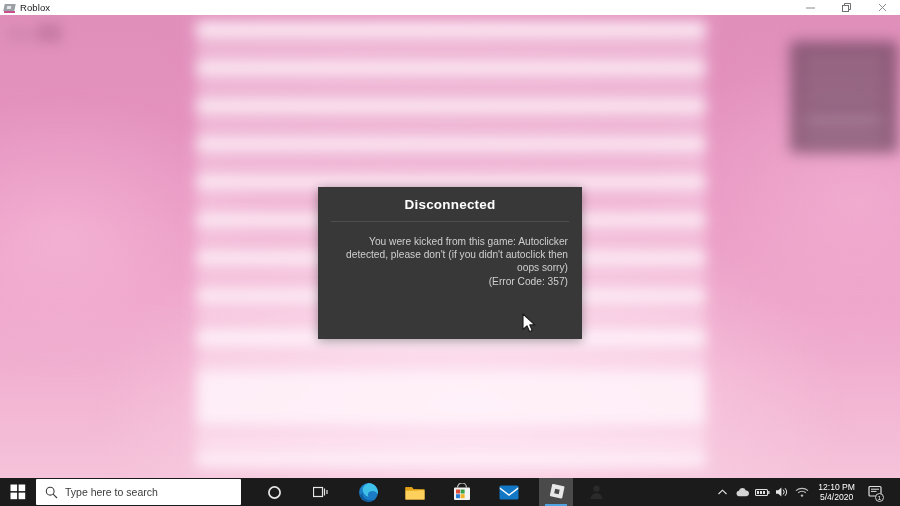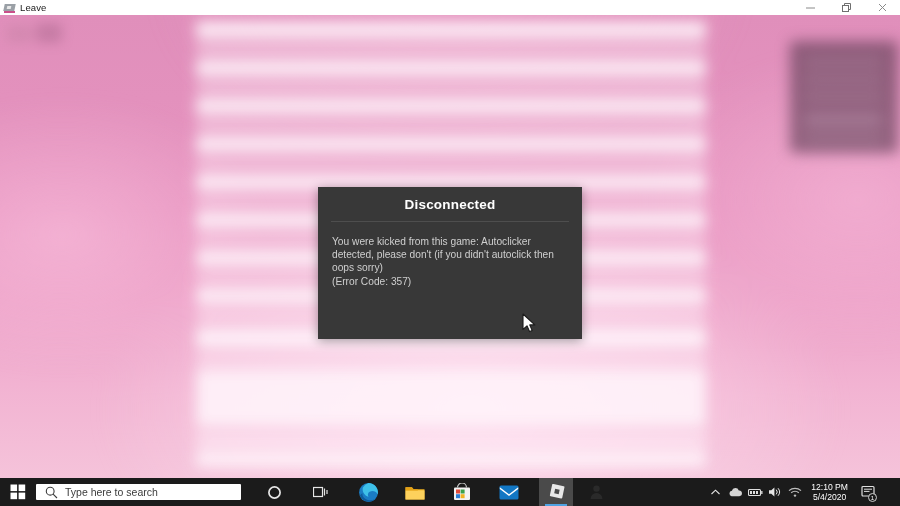--- a/index.html
+++ b/index.html
@@ -122,21 +122,21 @@
     text-align:center; color:#ffffff;
     font-size:13.5px; font-weight:bold;
     padding-top:10px; letter-spacing:.2px;
   }
   #modal-sep{
     height:1px; background:#4e4e4e;
     margin:9px 13px 0 13px;
   }
   #modal-msg{
     color:#cfcfcf; font-size:10.2px; line-height:13.2px;
-    text-align:left; padding:13px 14px 0 14px;
+    text-align:right; padding:13px 14px 0 14px;
   }
   #modal-msg .code{ display:block; }
   #leave-btn{
     position:absolute; left:14px; top:112px; width:236px; height:25px;
     background:#ffffff; border:none; border-radius:5px;
     color:#2e2e2e; font-size:11.5px;
     font-family:"Liberation Sans", sans-serif;
     cursor:pointer;
   }
   
@@ -149,38 +149,38 @@
   #taskbar{
     position:absolute; left:0; top:478px; width:900px; height:28px;
     background:#1b1b1b;
     display:flex; align-items:center;
     z-index:50;
   }
   #start-btn{
     width:35px; height:28px; display:flex; align-items:center; justify-content:center;
   }
   #search-box{
-    width:205px; height:16px; margin-left:1px;
+    width:205px; height:26px; margin-left:1px;
     background:#ffffff; border-radius:1px;
     display:flex; align-items:center; gap:7px;
     padding-left:9px;
   }
   #search-box .ph{ font-size:10.5px; color:#3b3b3b; }
   .tb-icon{
     width:34px; height:28px; position:relative;
     display:flex; align-items:center; justify-content:center;
   }
   .tb-icon.active{ background:#4a4a4a; }
   .tb-icon .underline{
     position:absolute; left:6px; bottom:0; width:22px; height:2px;
     background:#4fa3e3;
   }
   #tray{
     margin-left:auto; display:flex; align-items:center; height:28px;
-    padding-right:19px; gap:0px;
+    padding-right:12px; gap:0px;
   }
   .tray-ico{
     width:20px; height:28px; display:flex; align-items:center; justify-content:center;
   }
   #clock{
     display:flex; flex-direction:column; align-items:center; justify-content:center;
     color:#fff; font-size:8.6px; line-height:10.5px;
     padding:0 7px 0 6px; height:28px;
   }
   #notif{
@@ -197,21 +197,21 @@
 </style>
 </head>
 <body>
 
 <div id="titlebar">
   <div id="app-icon">
     <div class="sq"></div>
       <div class="sq2"></div>
       <div class="base"></div>
   </div>
-  <div id="app-title">Leave</div>
+  <div id="app-title">Roblox</div>
   <div id="winbtns">
     <div class="wb">
       <svg width="11" height="11" viewBox="0 0 11 11">
           <line x1="1" y1="6" x2="10" y2="6" stroke="#8a8a8a" stroke-width="1"></line>
         </svg>
     </div>
     <div class="wb">
       <svg width="11" height="11" viewBox="0 0 11 11">
         <rect x="1.5" y="3.5" width="6" height="6" fill="none" stroke="#6f6f6f" stroke-width="1"></rect>
         <path d="M3.5 3.5 V1.5 H9.5 V7.5 H7.5" fill="none" stroke="#6f6f6f" stroke-width="1"></path>

